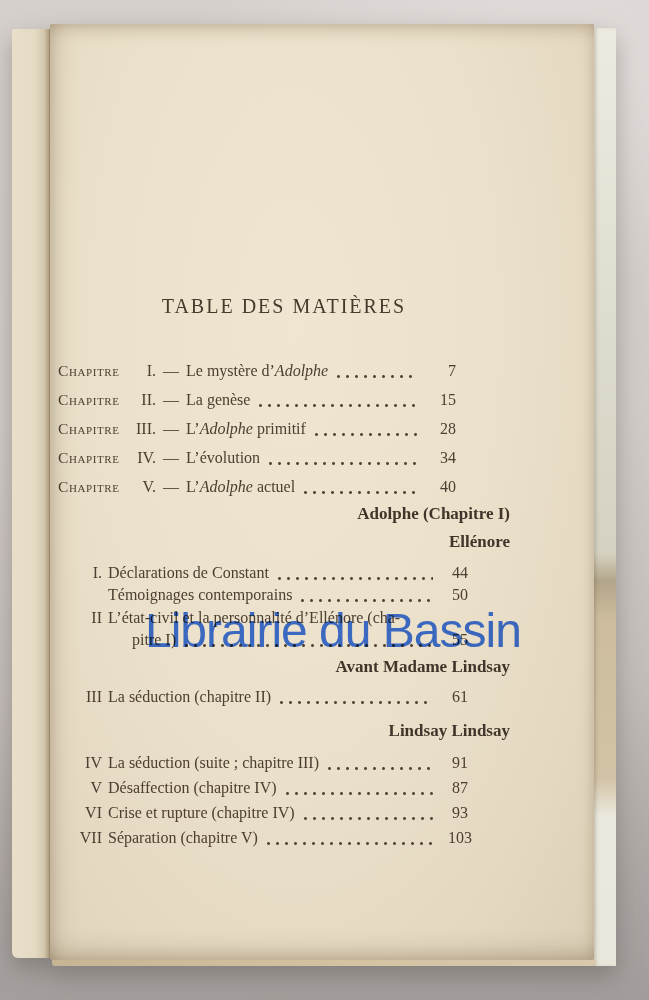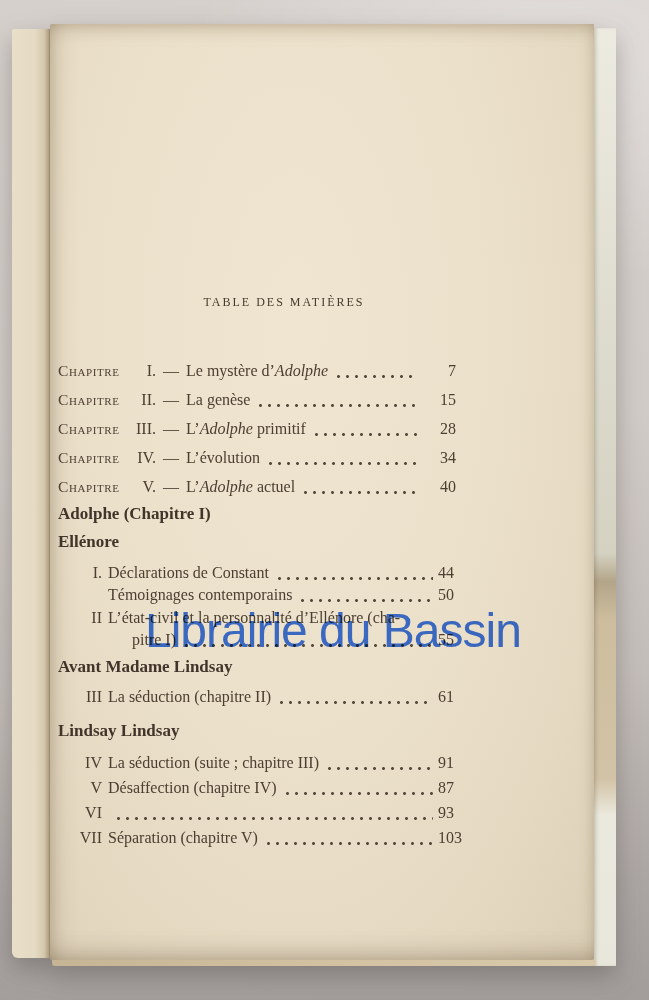--- a/index.html
+++ b/index.html
@@ -43,46 +43,46 @@
       inset 0 16px 20px -15px rgba(115,95,65,.40),
       inset 0 -20px 26px -18px rgba(115,95,65,.48),
       inset 16px 0 26px -18px rgba(115,95,65,.50),
       inset -10px 0 16px -12px rgba(115,95,65,.30);
     border-radius:2px 1px 2px 3px;
   }
 
   
   .title {
     position:absolute; left:70px; width:428px; top:295px;
-    text-align:center; font-size:12px; letter-spacing:2px;
+    text-align:center; font-size:20px; letter-spacing:2px;
     color:#473a2d; white-space:nowrap;
   }
   .heading {
-    position:absolute; left:58px; width:428px; text-align:left;
+    position:absolute; left:82px; width:428px; text-align:right;
     font-weight:bold; font-size:17px; color:#41342a; white-space:nowrap;
   }
   .row {
     position:absolute; left:54px; width:428px;
     display:flex; align-items:baseline;
     font-size:16px; color:#4c3e30; line-height:22px; white-space:nowrap;
     box-sizing:border-box;
   }
   .row.chapter { padding-right:26px; padding-left:4px; }
   .clabel { width:72px; font-variant-caps:small-caps; letter-spacing:.6px; font-size:15.5px; }
   .cnum   { width:26px; text-align:right; }
   .dash   { margin:0 7px; }
   .enum   { width:54px; text-align:right; padding-right:6px; box-sizing:border-box; }
   .indent2 { padding-left:24px; }
   .leader {
     flex:1 1 auto; align-self:flex-end; height:5px; margin:0 5px 3px 8px;
     background-image:radial-gradient(circle at 2.5px 2.5px, #55473a 1.25px, rgba(0,0,0,0) 1.6px);
     background-size:9px 5px; background-repeat:repeat-x;
   }
   .pg  { width:34px; text-align:right; }
-  .pg2 { width:44px; text-align:left; }
+  .pg2 { width:44px; text-align:center; }
   i { font-style:italic; }
 
   
   .watermark {
     position:absolute; left:145px; top:606px;
     font-family:"Liberation Sans","DejaVu Sans",sans-serif;
     font-size:48px; line-height:1.06; letter-spacing:-1px;
     color:#2e6af0; mix-blend-mode:multiply; opacity:.92;
     white-space:nowrap; z-index:5;
   }
@@ -186,20 +186,21 @@
     <span class="pg2">91</span>
   </div>
   <div class="row" style="top:777px">
     <span class="enum">V</span>
     <span class="etext">Désaffection (chapitre IV)</span>
     <span class="leader"></span>
     <span class="pg2">87</span>
   </div>
   <div class="row" style="top:802px">
     <span class="enum">VI</span>
+    <span class="etext">Crise et rupture (chapitre IV)</span>
     <span class="leader"></span>
     <span class="pg2">93</span>
   </div>
   <div class="row" style="top:827px">
     <span class="enum">VII</span>
     <span class="etext">Séparation (chapitre V)</span>
     <span class="leader"></span>
     <span class="pg2">103</span>
   </div>
 

